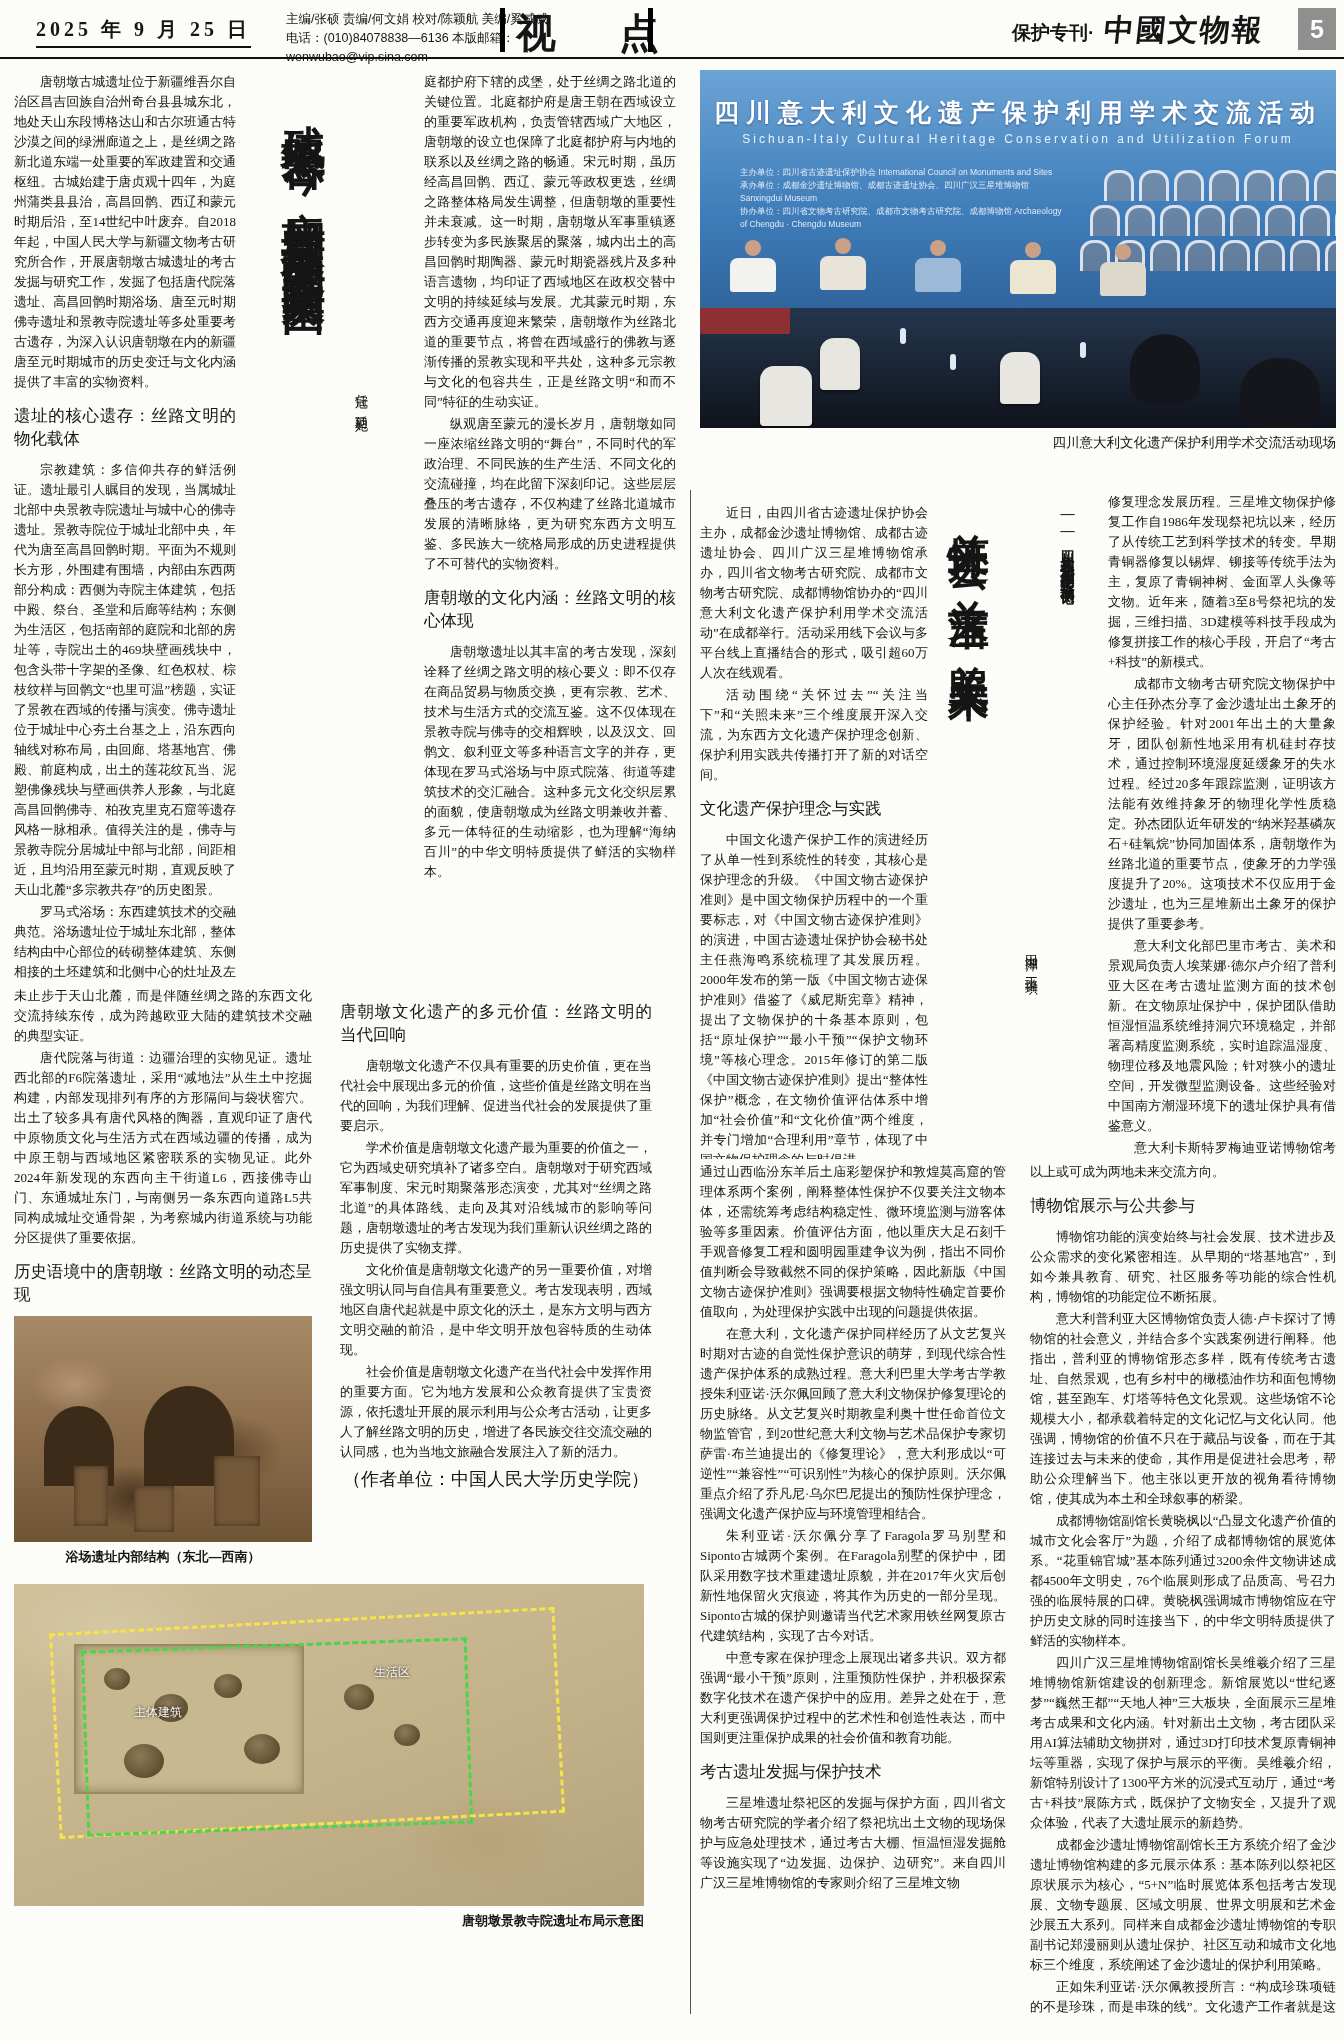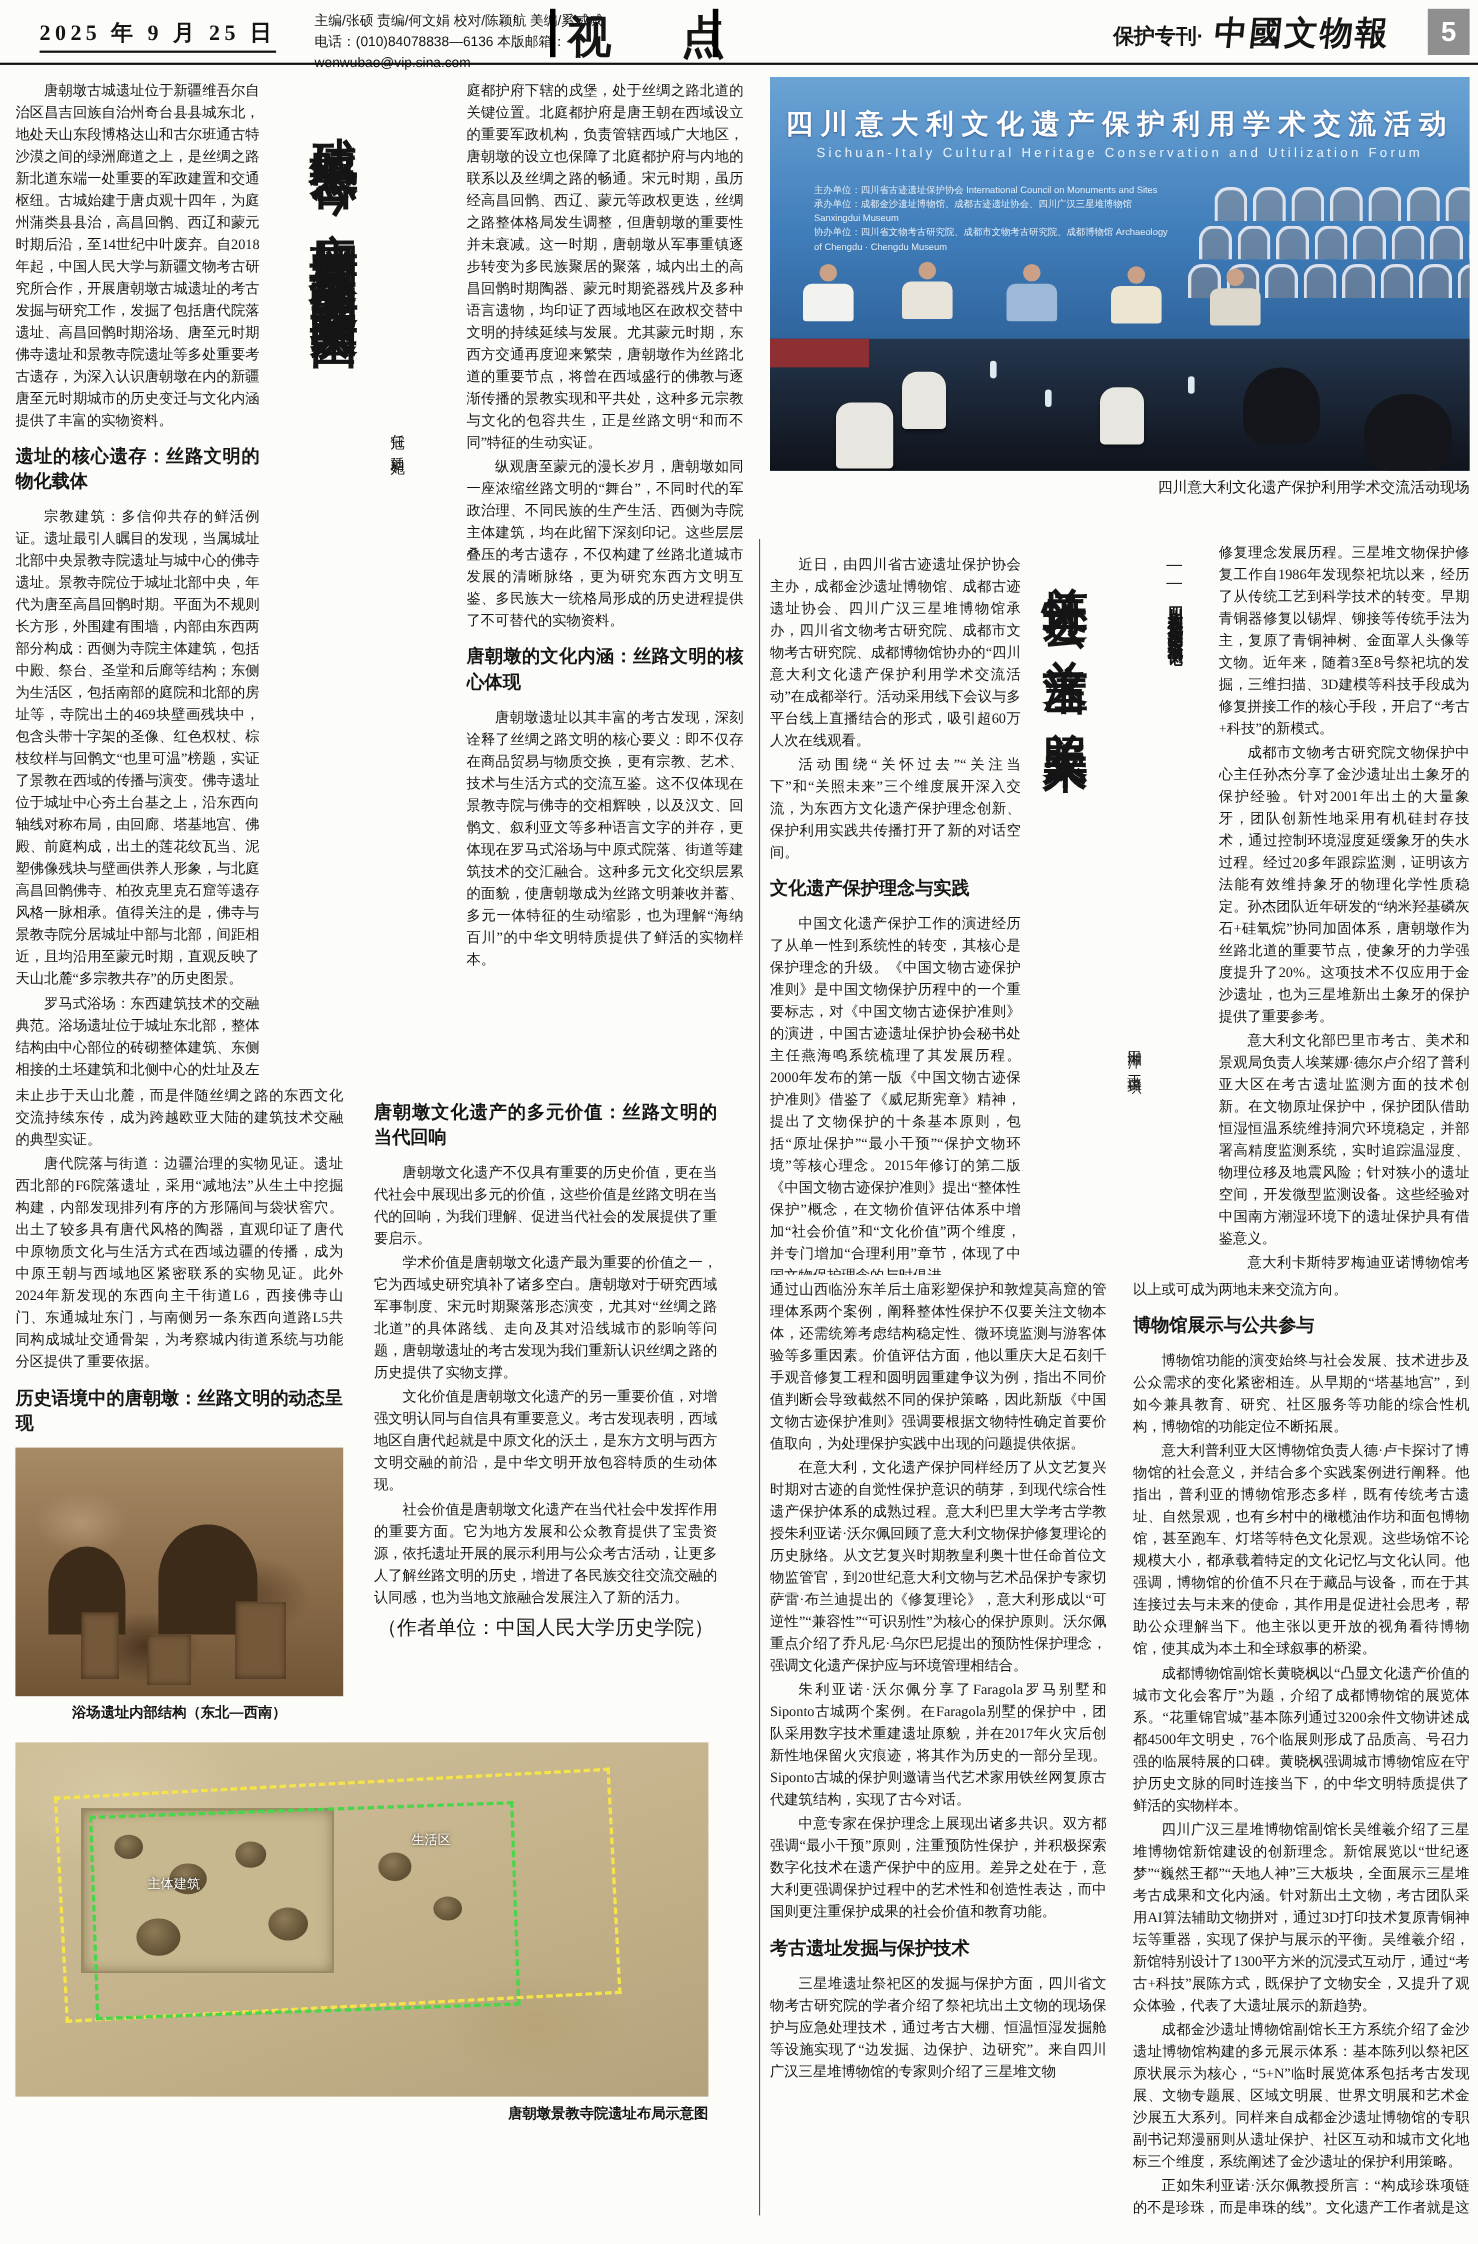--- a/index.html
+++ b/index.html
@@ -15,21 +15,21 @@
   .hdr-edition{font-size:19px;font-weight:bold;font-family:"Liberation Sans",sans-serif;}
   .hdr-brand{font-size:30px;font-weight:bold;font-family:"Liberation Serif",serif;transform:skewX(-6deg);letter-spacing:2px;}
   .hdr-pagenum{width:38px;height:42px;background:#8f8f8f;color:#fff;font-size:25px;font-weight:bold;
                display:flex;align-items:center;justify-content:center;font-family:"Liberation Sans",sans-serif;}
   .hdr-rule{height:2px;background:#111;}
 
   
   .col{overflow:hidden;text-align:justify;}
   .tx-p,.tx-pc{font-size:13px;line-height:20px;margin:0 0 2px 0;}
   .tx-p{text-indent:2em;}
-  .tx-h{font-family:"Liberation Sans",sans-serif;font-weight:bold;font-size:16.5px;line-height:23px;
+  .tx-h{font-family:"Liberation Sans",sans-serif;font-weight:normal;font-size:16.5px;line-height:23px;
         margin:12px 0 10px 0;text-indent:0;}
   .tx-credit{font-size:18px;line-height:22px;text-align:center;margin-top:6px;}
 
   
   .vhead{writing-mode:vertical-rl;text-orientation:upright;font-weight:bold;
          font-family:"Liberation Serif",serif;white-space:nowrap;}
   .vhead-main{font-size:44px;letter-spacing:7px;}
   .vhead-r{font-size:41px;letter-spacing:5px;}
   .vsub{writing-mode:vertical-rl;text-orientation:upright;font-size:14px;letter-spacing:2px;font-weight:bold;}
   .vauthors{writing-mode:vertical-rl;text-orientation:upright;font-size:13px;letter-spacing:2px;}
@@ -96,21 +96,21 @@
       <div class="tx-h">遗址的核心遗存：丝路文明的物化载体</div>
       <div class="tx-p">宗教建筑：多信仰共存的鲜活例证。遗址最引人瞩目的发现，当属城址北部中央景教寺院遗址与城中心的佛寺遗址。景教寺院位于城址北部中央，年代为唐至高昌回鹘时期。平面为不规则长方形，外围建有围墙，内部由东西两部分构成：西侧为寺院主体建筑，包括中殿、祭台、圣堂和后廊等结构；东侧为生活区，包括南部的庭院和北部的房址等，寺院出土的469块壁画残块中，包含头带十字架的圣像、红色权杖、棕枝纹样与回鹘文“也里可温”榜题，实证了景教在西域的传播与演变。佛寺遗址位于城址中心夯土台基之上，沿东西向轴线对称布局，由回廊、塔基地宫、佛殿、前庭构成，出土的莲花纹瓦当、泥塑佛像残块与壁画供养人形象，与北庭高昌回鹘佛寺、柏孜克里克石窟等遗存风格一脉相承。值得关注的是，佛寺与景教寺院分居城址中部与北部，间距相近，且均沿用至蒙元时期，直观反映了天山北麓“多宗教共存”的历史图景。</div>
       <div class="tx-p">罗马式浴场：东西建筑技术的交融典范。浴场遗址位于城址东北部，整体结构由中心部位的砖砌整体建筑、东侧相接的土坯建筑和北侧中心的灶址及左右两端的水井等相关遗迹构成。浴场为半地穴式结构，下层以与古罗马《建筑十书》记载的地热系统一致的砖砌支撑柱构建“挑空式地板”，炉灶燃烧的烟火通过烟道形成“地热”，维持上层洗浴空间的温度，上层则为洗浴活动空间，配套有水井、排水井与灶址。浴场与故宫武英殿西北始建于元代的浴德堂布局一致，可见罗马浴场的建筑技术与风格并</div>
     </div>
 
   <div class="abs vhead vhead-main" style="left:274px;top:90px;height:980px;">残垣照古今：唐朝墩遗址中的丝路文明基因</div>
   <div class="abs vauthors" style="left:352px;top:384px;height:130px;">任冠 延羽妃</div>
 
   <div class="abs col" style="left:424px;top:72px;width:252px;height:914px;">
       <div class="tx-pc">庭都护府下辖的戍堡，处于丝绸之路北道的关键位置。北庭都护府是唐王朝在西域设立的重要军政机构，负责管辖西域广大地区，唐朝墩的设立也保障了北庭都护府与内地的联系以及丝绸之路的畅通。宋元时期，虽历经高昌回鹘、西辽、蒙元等政权更迭，丝绸之路整体格局发生调整，但唐朝墩的重要性并未衰减。这一时期，唐朝墩从军事重镇逐步转变为多民族聚居的聚落，城内出土的高昌回鹘时期陶器、蒙元时期瓷器残片及多种语言遗物，均印证了西域地区在政权交替中文明的持续延续与发展。尤其蒙元时期，东西方交通再度迎来繁荣，唐朝墩作为丝路北道的重要节点，将曾在西域盛行的佛教与逐渐传播的景教实现和平共处，这种多元宗教与文化的包容共生，正是丝路文明“和而不同”特征的生动实证。</div>
-      <div class="tx-p">纵观唐至蒙元的漫长岁月，唐朝墩如同一座浓缩丝路文明的“舞台”，不同时代的军政治理、不同民族的生产生活、西侧为寺院主体建筑，均在此留下深刻印记。这些层层叠压的考古遗存，不仅构建了丝路北道城市发展的清晰脉络，更为研究东西方文明互鉴、多民族大一统格局形成的历史进程提供了不可替代的实物资料。</div>
+      <div class="tx-p">纵观唐至蒙元的漫长岁月，唐朝墩如同一座浓缩丝路文明的“舞台”，不同时代的军政治理、不同民族的生产生活、不同文化的交流碰撞，均在此留下深刻印记。这些层层叠压的考古遗存，不仅构建了丝路北道城市发展的清晰脉络，更为研究东西方文明互鉴、多民族大一统格局形成的历史进程提供了不可替代的实物资料。</div>
       <div class="tx-h">唐朝墩的文化内涵：丝路文明的核心体现</div>
       <div class="tx-p">唐朝墩遗址以其丰富的考古发现，深刻诠释了丝绸之路文明的核心要义：即不仅存在商品贸易与物质交换，更有宗教、艺术、技术与生活方式的交流互鉴。这不仅体现在景教寺院与佛寺的交相辉映，以及汉文、回鹘文、叙利亚文等多种语言文字的并存，更体现在罗马式浴场与中原式院落、街道等建筑技术的交汇融合。这种多元文化交织层累的面貌，使唐朝墩成为丝路文明兼收并蓄、多元一体特征的生动缩影，也为理解“海纳百川”的中华文明特质提供了鲜活的实物样本。</div>
     </div>
 
   <div class="abs col" style="left:14px;top:986px;width:298px;height:324px;">
       <div class="tx-pc">未止步于天山北麓，而是伴随丝绸之路的东西文化交流持续东传，成为跨越欧亚大陆的建筑技术交融的典型实证。</div>
       <div class="tx-p">唐代院落与街道：边疆治理的实物见证。遗址西北部的F6院落遗址，采用“减地法”从生土中挖掘构建，内部发现排列有序的方形隔间与袋状窖穴。出土了较多具有唐代风格的陶器，直观印证了唐代中原物质文化与生活方式在西域边疆的传播，成为中原王朝与西域地区紧密联系的实物见证。此外2024年新发现的东西向主干街道L6，西接佛寺山门、东通城址东门，与南侧另一条东西向道路L5共同构成城址交通骨架，为考察城内街道系统与功能分区提供了重要依据。</div>
       <div class="tx-h">历史语境中的唐朝墩：丝路文明的动态呈现</div>
     </div>
 

